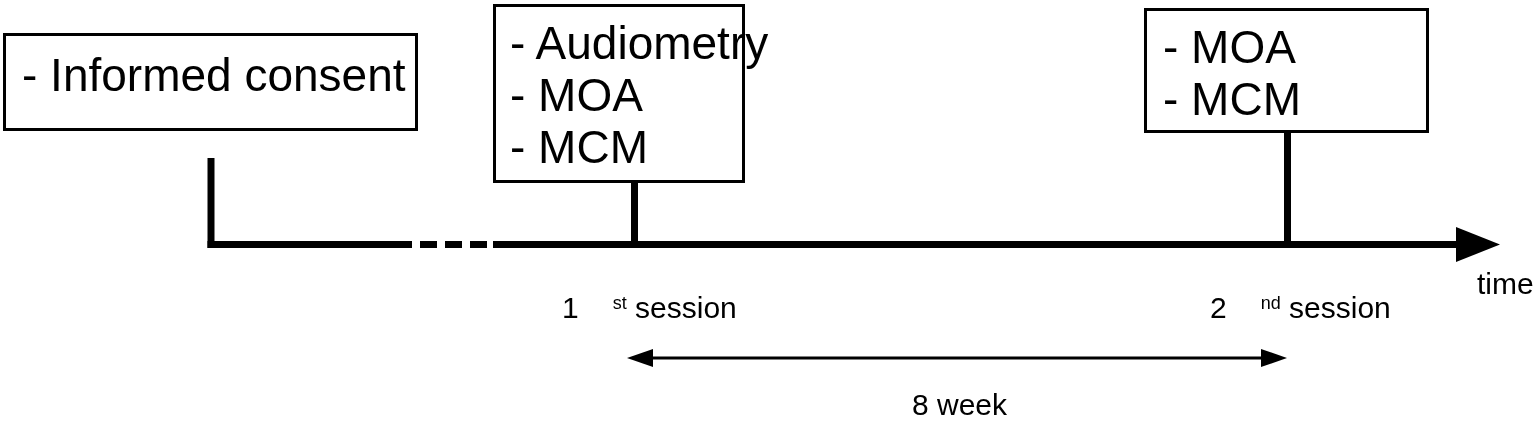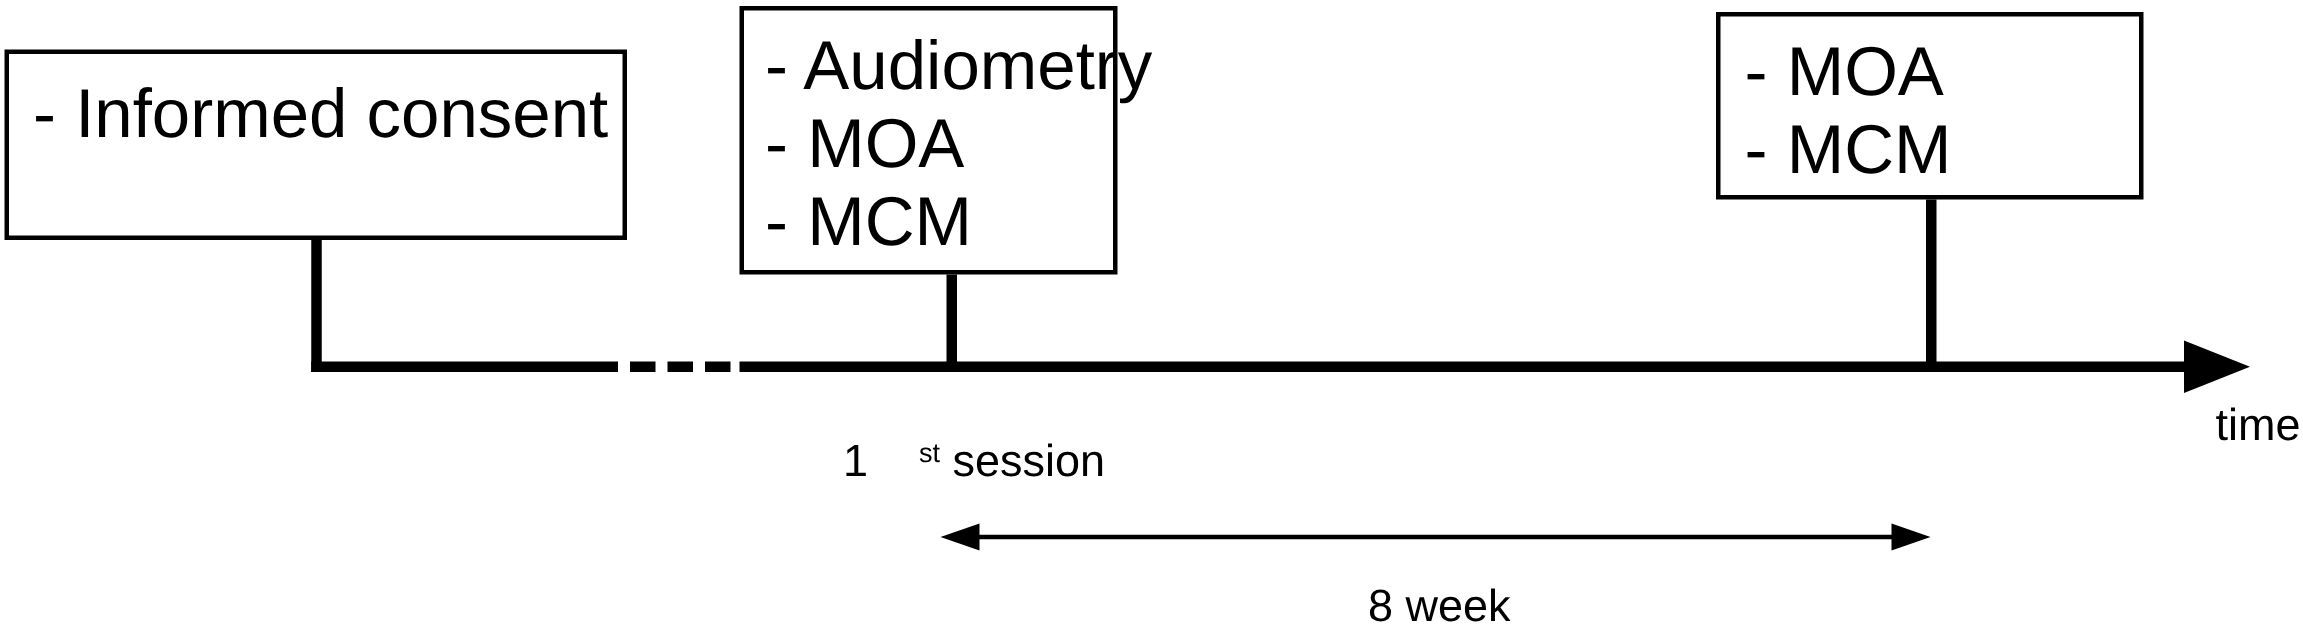--- a/index.html
+++ b/index.html
@@ -21,21 +21,21 @@
 
   .box {
     position: absolute;
     box-sizing: border-box;
     background: #ffffff;
     border: 3px solid #000000;
     font-size: 46px;
   }
   .box .bl { line-height: 52px; white-space: nowrap; }
 
-  #box-enrollment { left: 3px;    top: 33px; width: 415px; height: 127px; padding: 13px 0 0 16px; }
+  #box-enrollment { left: 3px;    top: 33px; width: 415px; height: 98px; padding: 13px 0 0 16px; }
   #box-session1   { left: 493px;  top: 4px;  width: 252px; height: 179px; padding: 10px 0 0 14px; }
   #box-session2   { left: 1144px; top: 8px;  width: 285px; height: 125px; padding: 10px 0 0 16px; }
 
   .lbl {
     position: absolute;
     font-size: 30px;
     line-height: 30px;
     white-space: nowrap;
   }
   .lbl sup { font-size: 0.6em; vertical-align: 0.5em; line-height: 0; margin-left: 34px; }
@@ -76,18 +76,19 @@
     <div class="bl">- MCM</div>
   </div>
 
   <div class="box" id="box-session2">
     <div class="bl">- MOA</div>
     <div class="bl">- MCM</div>
   </div>
 
   <div class="lbl" id="lbl-session1"><span>1</span><sup>st</sup><span> session</span></div>
 
+  <div class="lbl" id="lbl-session2"><span>2</span><sup>nd</sup><span> session</span></div>
 
   <div class="lbl" id="lbl-time">time</div>
 
   <div class="lbl" id="lbl-week">8 week</div>
 
 </div>
 
 </body></html>

